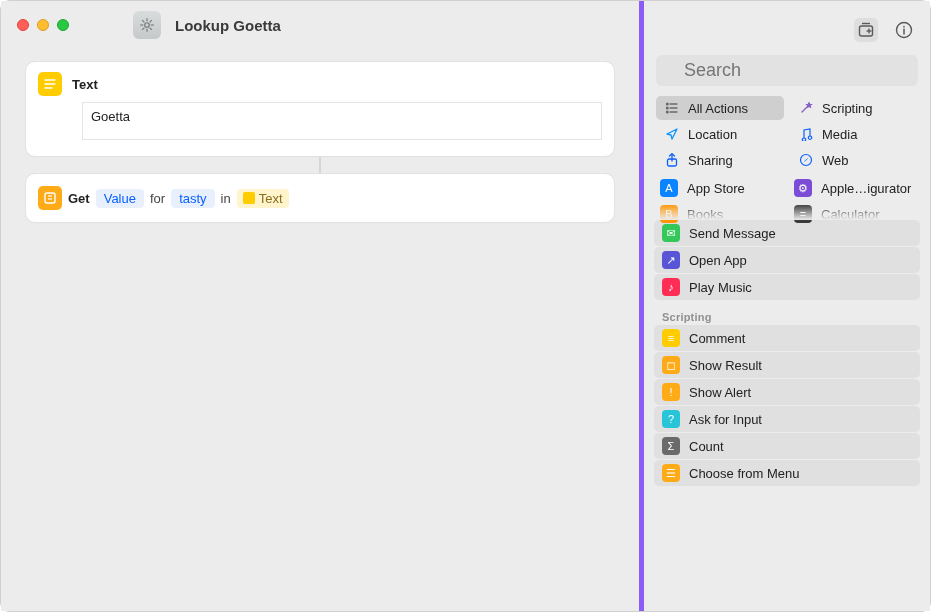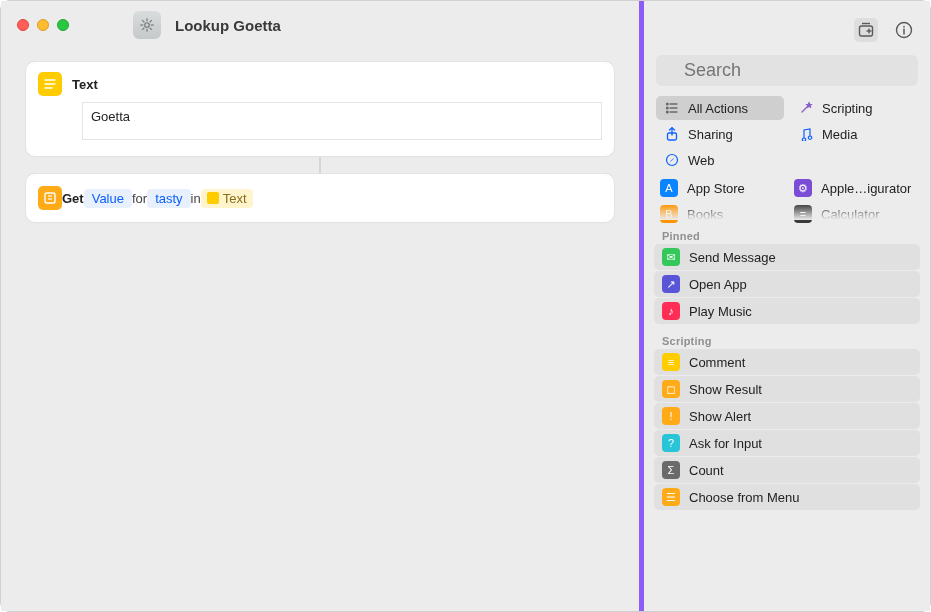--- a/index.html
+++ b/index.html
@@ -87,21 +87,21 @@
   color: #222;
   resize: none;
   height: 38px;
   font-family: inherit;
 }
 .connector {
   width: 2px; height: 16px; background: #d6d6d6;
   margin: -18px auto 0 auto; margin-bottom: 0px;
 }
 .action-row {
-  display: flex; align-items: center; 
+  display: flex; align-items: center; gap: 6px;
   padding: 12px 12px;
   font-size: 13px;
 }
 .action-label { font-weight: 600; color: #222; }
 .pill {
   background: #e8f0fe; color: #0a60ff;
   padding: 2px 8px; border-radius: 4px;
   font-weight: 500;
 }
 .plain { color: #444; }
@@ -349,40 +349,48 @@
                   <line x1="3" y1="11" x2="10" y2="4"></line>
                   <path d="M10 2 l0.7 1.4 1.5 0.2-1.1 1 0.3 1.5-1.4-0.7-1.4 0.7 0.3-1.5-1.1-1 1.5-0.2z"></path>
                 </g>
               </svg>
             </span>
         <span>Scripting</span>
       </div>
       <div class="cat-item">
         <span class="cat-icon">
               <svg width="14" height="14" viewBox="0 0 14 14">
+                <path d="M2 7 L12 2 L7 12 L6 8 Z" fill="none" stroke="#0a97ff" stroke-width="1.3" stroke-linejoin="round"></path>
+              </svg>
+            </span>
+        <span>Location</span>
+      </div>
+      <div class="cat-item">
+        <span class="cat-icon">
+              <svg width="14" height="14" viewBox="0 0 14 14">
+                <path d="M5 11 a1.7 1.7 0 1 0 0.01 0 M5 11 V3 L11 2 V9 a1.7 1.7 0 1 0 0.01 0" fill="none" stroke="#0a60ff" stroke-width="1.2"></path>
+              </svg>
+            </span>
+        <span>Media</span>
+      </div>
+      <div class="cat-item">
+        <span class="cat-icon">
+              <svg width="14" height="14" viewBox="0 0 14 14">
                 <g stroke="#0a60ff" stroke-width="1.3" fill="none" stroke-linecap="round">
                   <path d="M7 1 V8"></path>
                   <path d="M4.5 3 L7 0.8 L9.5 3"></path>
                   <rect x="2.5" y="6" width="9" height="7" rx="1.5"></rect>
                 </g>
               </svg>
             </span>
         <span>Sharing</span>
       </div>
       <div class="cat-item">
         <span class="cat-icon">
               <svg width="14" height="14" viewBox="0 0 14 14">
-                <path d="M5 11 a1.7 1.7 0 1 0 0.01 0 M5 11 V3 L11 2 V9 a1.7 1.7 0 1 0 0.01 0" fill="none" stroke="#0a60ff" stroke-width="1.2"></path>
-              </svg>
-            </span>
-        <span>Media</span>
-      </div>
-      <div class="cat-item">
-        <span class="cat-icon">
-              <svg width="14" height="14" viewBox="0 0 14 14">
                 <circle cx="7" cy="7" r="5.5" fill="none" stroke="#0a60ff" stroke-width="1.2"></circle>
                 <path d="M9.5 4.5 L6.5 7 L4.5 9.5 L7.5 7 Z" fill="#0a60ff"></path>
               </svg>
             </span>
         <span>Web</span>
       </div>
     </div>
 
     <div class="app-grid fade" style="height:44px;">
       <div class="app-row">
@@ -396,21 +404,20 @@
       <div class="app-row">
         <div class="app-sq" style="background:#ff9500">B</div>
         <span class="app-name">Books</span>
       </div>
       <div class="app-row">
         <div class="app-sq" style="background:#3a3a3a">=</div>
         <span class="app-name">Calculator</span>
       </div>
     </div>
 
-    <div class="section-label">Pinned</div>
     <div class="action-list">
       <div class="act-row">
         <div class="app-sq" style="background:#34c759">✉</div>
         <span>Send Message</span>
       </div>
       <div class="act-row">
         <div class="app-sq" style="background:#5856d6">↗</div>
         <span>Open App</span>
       </div>
       <div class="act-row">

